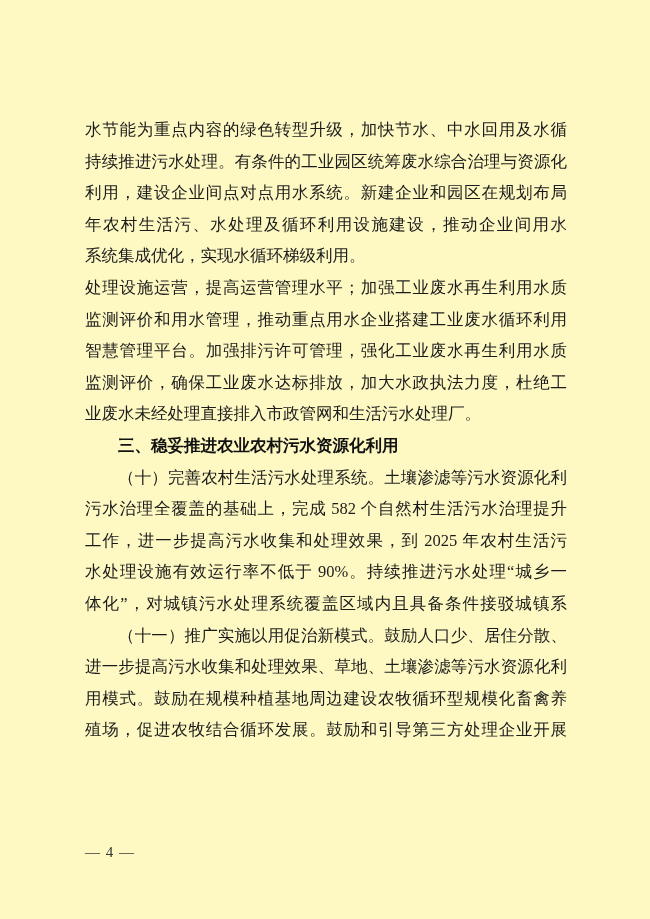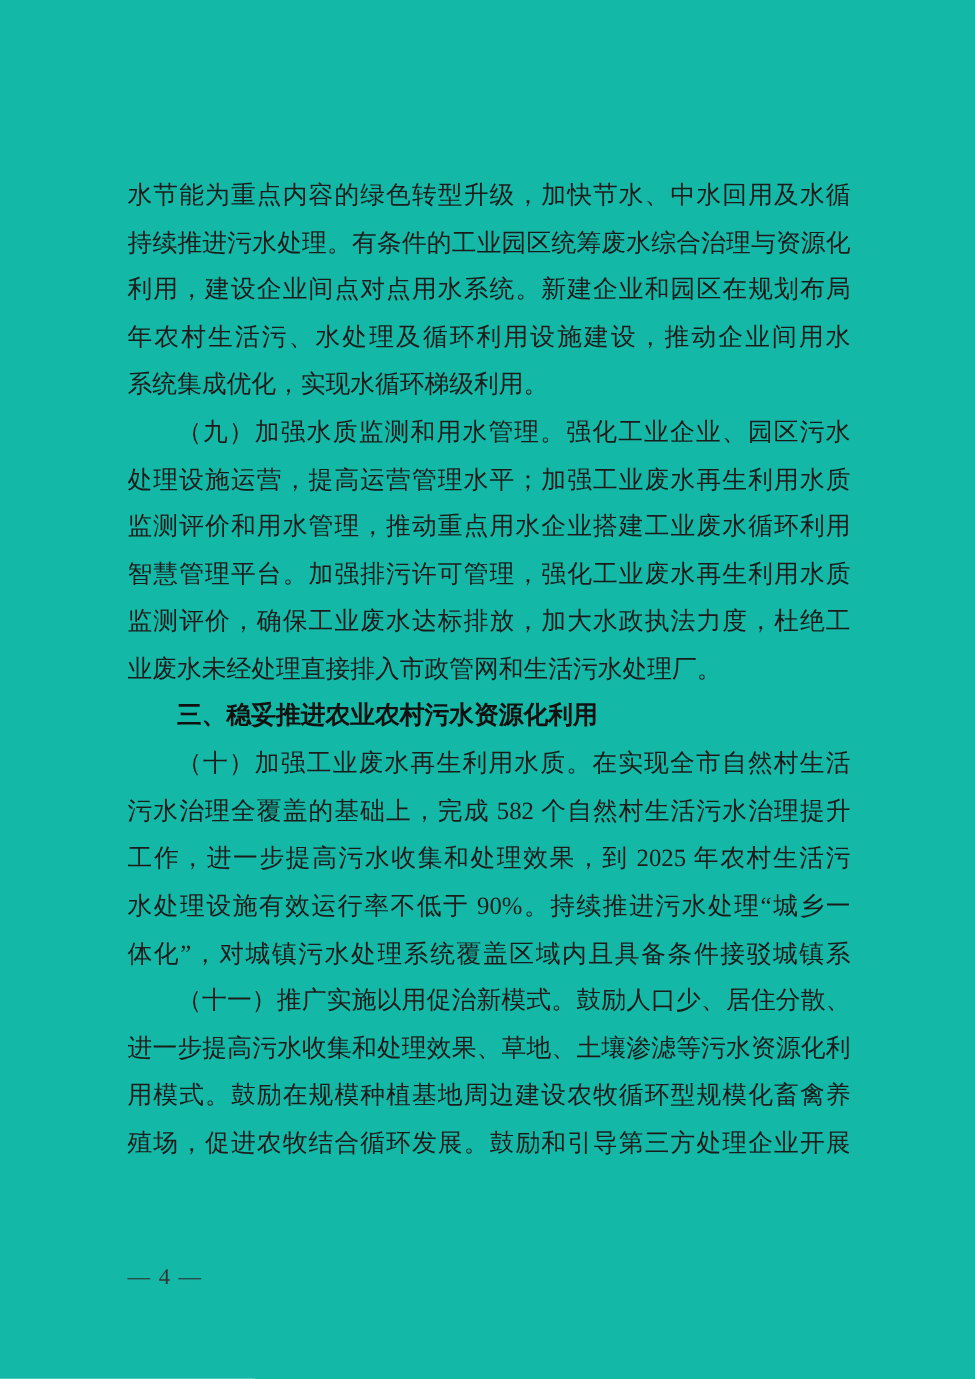--- a/index.html
+++ b/index.html
@@ -11,21 +11,21 @@
     height: 919px;
     background: #ffffff;
     position: relative;
     overflow: hidden;
     font-family: "Liberation Serif", "DejaVu Serif", serif;
     color: #1b1b1b;
   }
   .page {
     position: absolute;
     inset: 0;
-    background: #14b8a6;
+    background: #fef9c3;
   }
   .text-block {
     position: absolute;
     left: 85px;
     top: 114px;
     width: 482px;
   }
   .line {
     margin: 0;
     padding: 0;
@@ -68,30 +68,29 @@
 
 <div class="page">
   <div class="text-block">
 
     <p class="line">水节能为重点内容的绿色转型升级，加快节水、中水回用及水循</p>
     <p class="line">持续推进污水处理。有条件的工业园区统筹废水综合治理与资源化</p>
     <p class="line">利用，建设企业间点对点用水系统。新建企业和园区在规划布局</p>
     <p class="line">年农村生活污、水处理及循环利用设施建设，推动企业间用水</p>
     <p class="line short">系统集成优化，实现水循环梯级利用。</p>
 
-    <p class="line indent">（九）加强水质监测和用水管理。强化工业企业、园区污水</p>
     <p class="line">处理设施运营，提高运营管理水平；加强工业废水再生利用水质</p>
     <p class="line">监测评价和用水管理，推动重点用水企业搭建工业废水循环利用</p>
     <p class="line">智慧管理平台。加强排污许可管理，强化工业废水再生利用水质</p>
     <p class="line">监测评价，确保工业废水达标排放，加大水政执法力度，杜绝工</p>
     <p class="line short">业废水未经处理直接排入市政管网和生活污水处理厂。</p>
 
     <h2 class="line heading indent">三、稳妥推进农业农村污水资源化利用</h2>
 
-    <p class="line indent">（十）加强工业废水再生利用水质。在实现全市自然村生活</p>
+    <p class="line indent">（十）完善农村生活污水处理系统。土壤渗滤等污水资源化利</p>
     <p class="line">污水治理全覆盖的基础上，完成 582 个自然村生活污水治理提升</p>
     <p class="line">工作，进一步提高污水收集和处理效果，到 2025 年农村生活污</p>
     <p class="line">水处理设施有效运行率不低于 90%。持续推进污水处理“城乡一</p>
     <p class="line">体化”，对城镇污水处理系统覆盖区域内且具备条件接驳城镇系</p>
 
     <p class="line indent">（十一）推广实施以用促治新模式。鼓励人口少、居住分散、</p>
     <p class="line">进一步提高污水收集和处理效果、草地、土壤渗滤等污水资源化利</p>
     <p class="line">用模式。鼓励在规模种植基地周边建设农牧循环型规模化畜禽养</p>
     <p class="line">殖场，促进农牧结合循环发展。鼓励和引导第三方处理企业开展</p>
 

